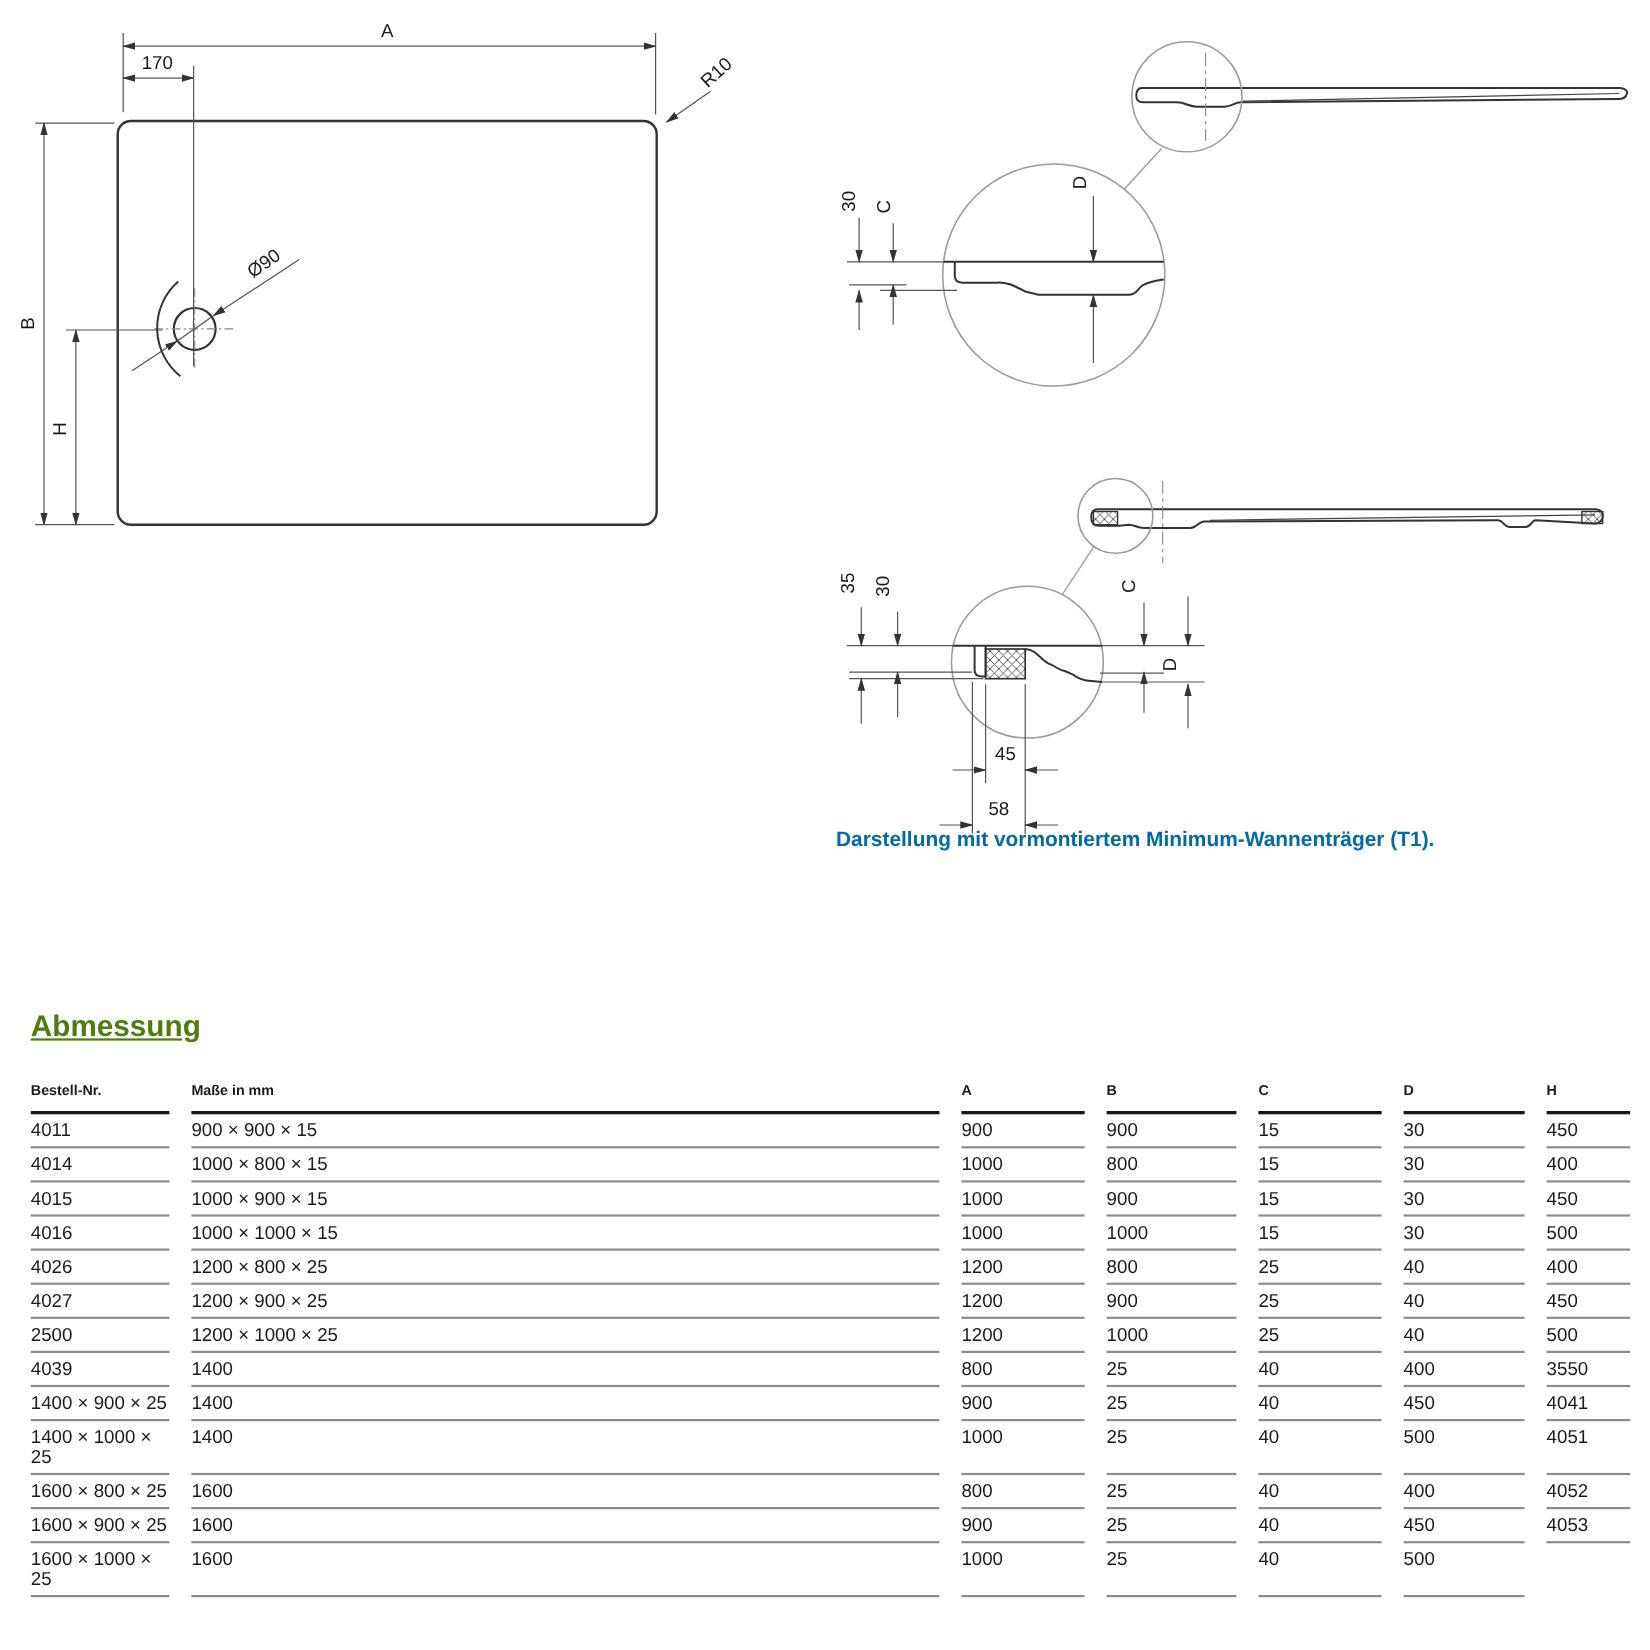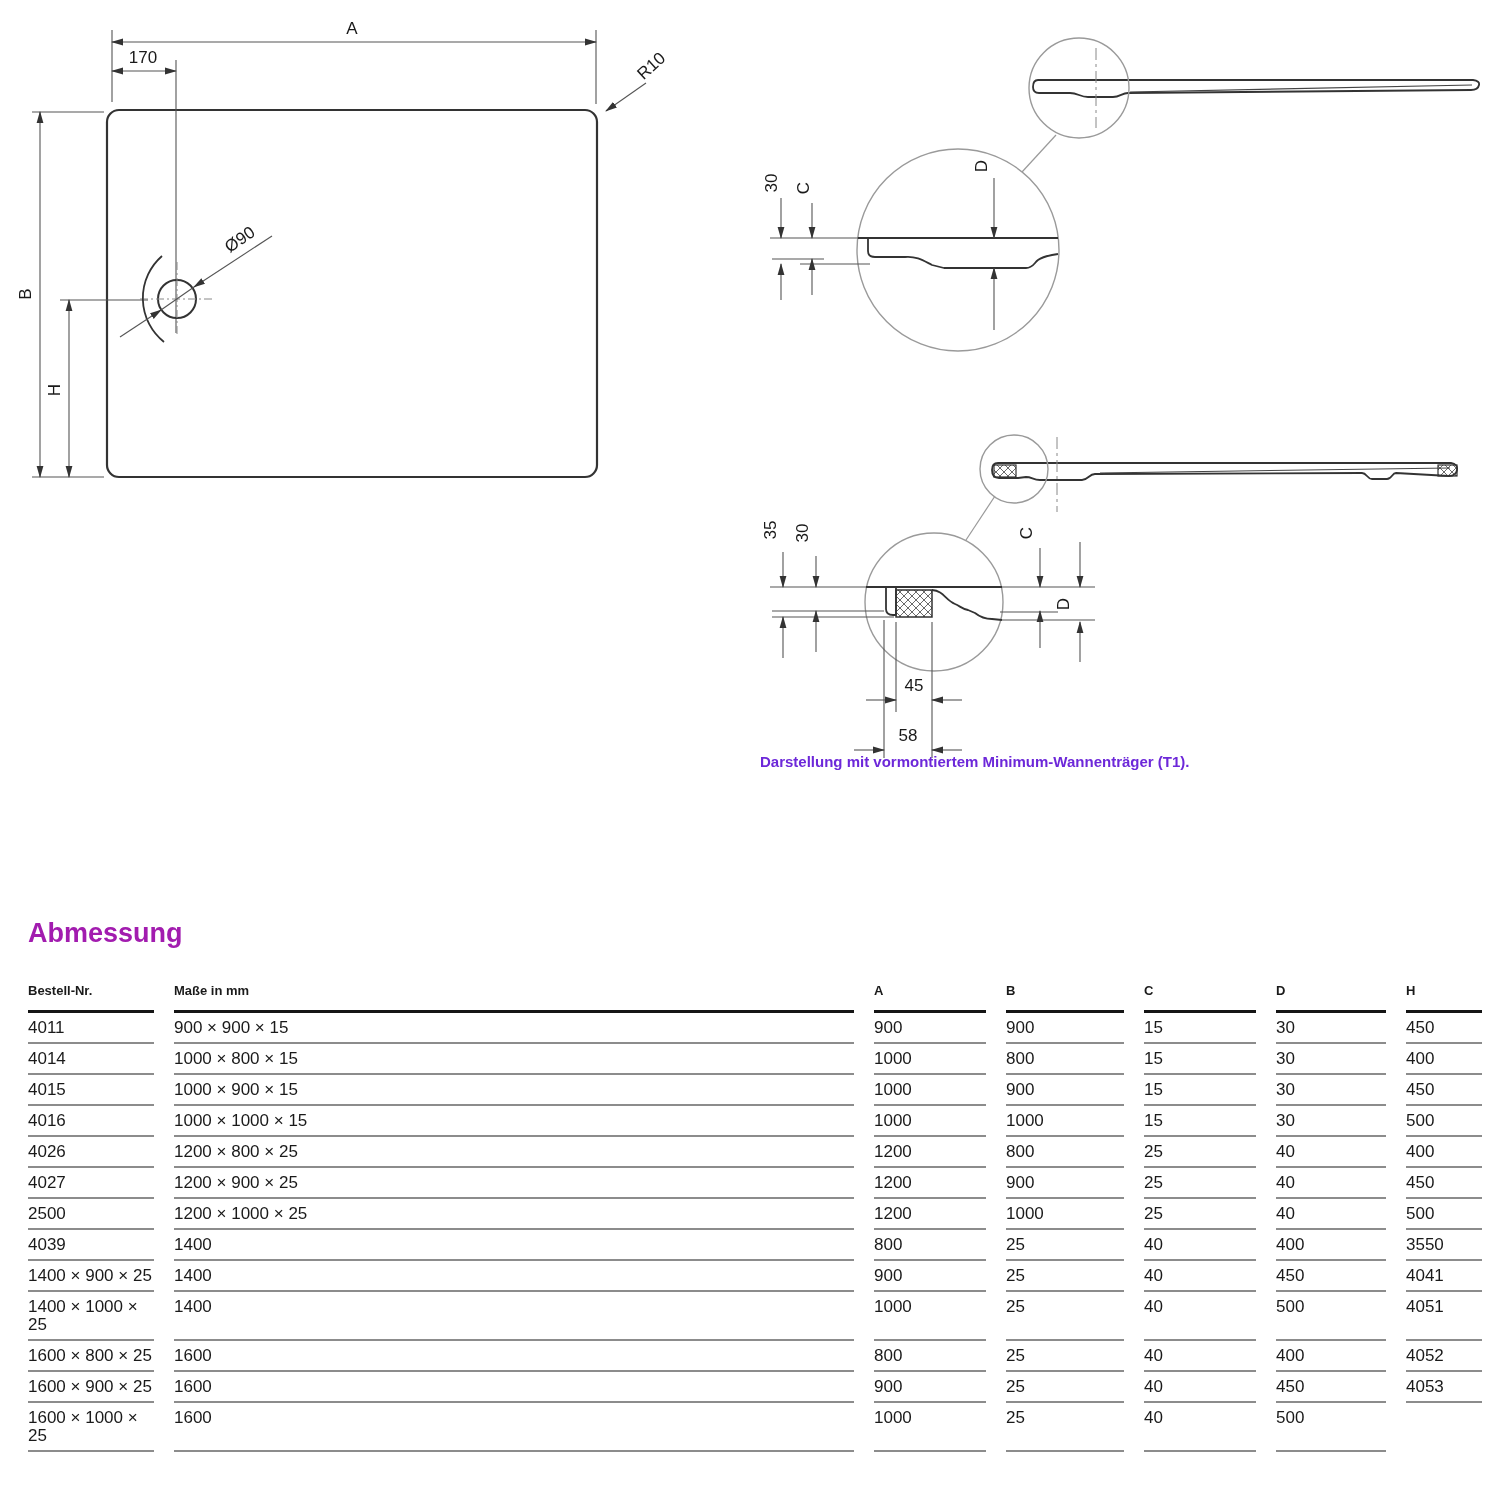--- a/index.html
+++ b/index.html
@@ -11,22 +11,22 @@
   .svg-sec1{left:740px;top:0;}
   .svg-sec2{left:740px;top:400px;}
   .obj{stroke:#333;stroke-width:2.2;fill:none;stroke-linejoin:round;}
   .obj2{stroke:#333;stroke-width:1.8;fill:none;stroke-linejoin:round;}
   .objf{stroke:#333;stroke-width:1.8;fill:#fff;stroke-linejoin:round;}
   .thin{stroke:#444;stroke-width:1.1;fill:none;}
   .dim{stroke:#555;stroke-width:1.1;fill:none;}
   .circ{stroke:#9a9a9a;stroke-width:1.4;fill:none;}
   .cl{stroke:#888;stroke-width:1;fill:none;stroke-dasharray:12 4 3 4;}
   .cl2{stroke:#888;stroke-width:1;fill:none;stroke-dasharray:8 3 2 3;}
-  .caption{position:absolute;left:760px;top:753px;font-size:15px;font-weight:bold;color:#6d28d9;}
-  .heading{position:absolute;left:28px;top:918px;font-size:27px;font-weight:bold;margin:0;color:#a21caf;}
+  .caption{position:absolute;left:760px;top:753px;font-size:19px;font-weight:bold;color:#0369a1;}
+  .heading{position:absolute;left:28px;top:918px;font-size:27px;font-weight:bold;margin:0;color:#4d7c0f;text-decoration:underline;}
   .dim-table{position:absolute;left:28px;top:975px;display:grid;
              grid-template-columns:126px 680px 112px 118px 112px 110px 76px;column-gap:20px;}
   .th{font-size:13px;font-weight:bold;padding:6px 0 9px 0;border-bottom:3px solid #151515;line-height:20px;}
   .td{font-size:17px;padding:6px 0 5px 0;border-bottom:2px solid #8c8c8c;line-height:18px;}
 </style>
 </head>
 <body>
 
 <div class="canvas">
 

